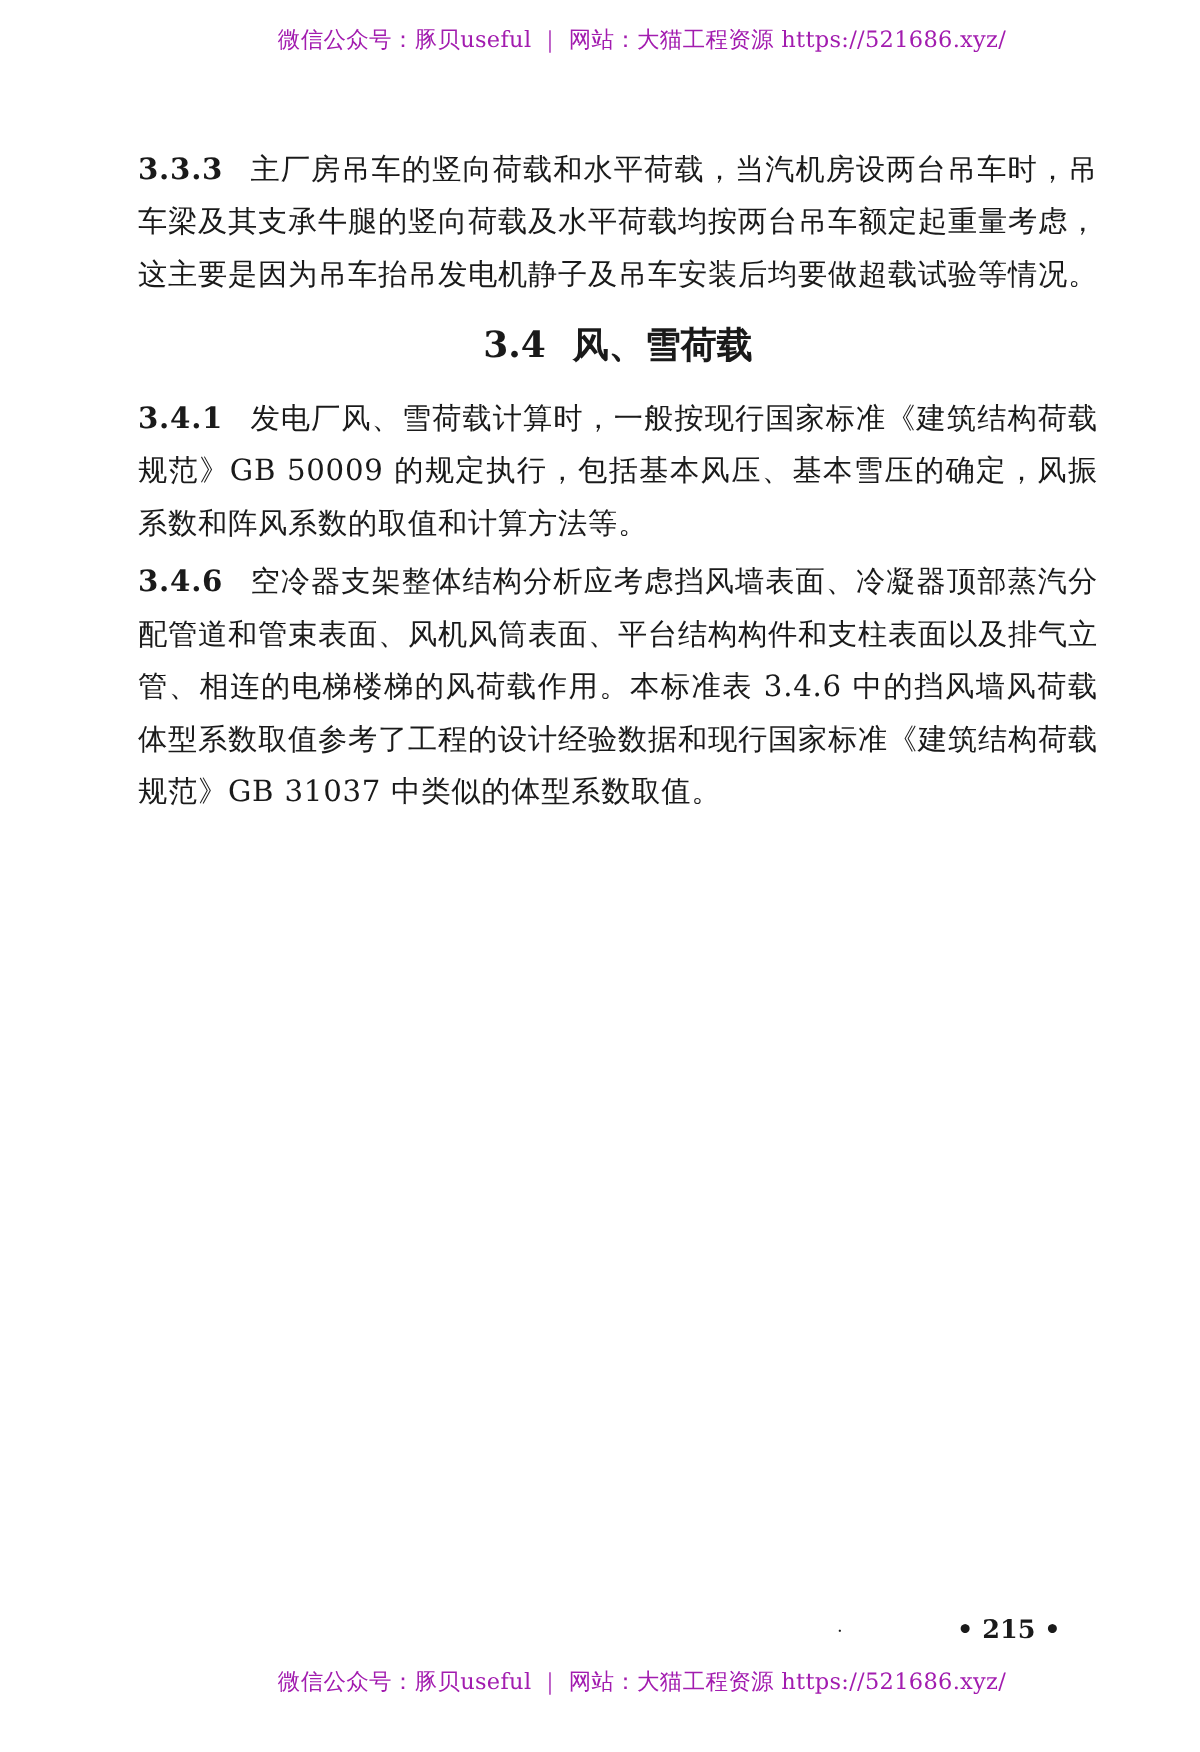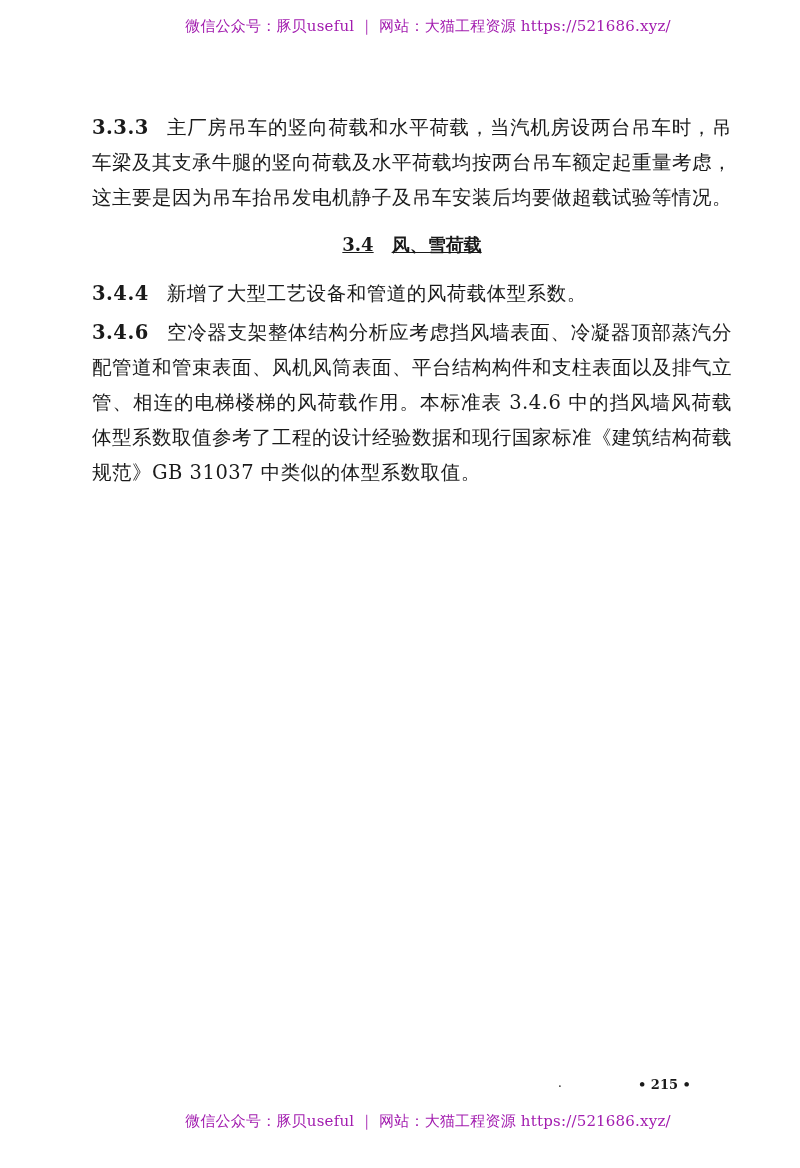--- a/index.html
+++ b/index.html
@@ -1,43 +1,43 @@
 <!DOCTYPE html>
 <html><head>
 <meta charset="utf-8">
 <style>
   html, body { margin: 0; padding: 0; background: #ffffff; }
   body { width: 800px; height: 1168px; position: relative; overflow: hidden; font-family: "DejaVu Serif", serif; color: #1a1a1a; }
   .watermark { position: absolute; left: 0; width: 800px; text-align: center; font-family: "DejaVu Serif", serif; font-size: 15px; color: #a21caf; letter-spacing: 0.2px; padding-left: 28px; }
   .watermark.top { top: 17px; }
   .watermark.bottom { top: 1112px; }
-  .content { position: absolute; left: 92px; top: 110px; width: 640px; }
+  .content { position: absolute; left: 92px; top: 95px; width: 640px; }
   .para { font-size: 19.5px; line-height: 35px; text-align: justify; margin: 0 0 4px 0; letter-spacing: 0.5px; }
   .num { font-weight: bold; margin-right: 18px; font-family: "DejaVu Serif", serif; }
-  .heading { text-align: center; font-size: 18px; font-weight: bold; margin: 12px 0 14px 0; line-height: 35px; text-decoration: underline; }
+  .heading { text-align: center; font-size: 24px; font-weight: bold; margin: 12px 0 14px 0; line-height: 35px; }
   .heading .hnum { margin-right: 18px; }
-  .pageno { position: absolute; top: 1077px; left: 638px; font-size: 13px; font-weight: bold; }
+  .pageno { position: absolute; top: 1077px; left: 638px; font-size: 17px; font-weight: bold; }
   .dot { position: absolute; top: 1080px; left: 558px; font-size: 12px; }
 </style>
 </head>
 <body>
 
 <div class="watermark top">微信公众号：豚贝useful ｜ 网站：大猫工程资源 https://521686.xyz/</div>
 
 <div class="content">
   <p class="para">
     <span class="num">3.3.3</span><span>主厂房吊车的竖向荷载和水平荷载，当汽机房设两台吊车时，吊车梁及其支承牛腿的竖向荷载及水平荷载均按两台吊车额定起重量考虑，这主要是因为吊车抬吊发电机静子及吊车安装后均要做超载试验等情况。</span>
   </p>
 
   <div class="heading">
     <span class="hnum">3.4</span><span>风、雪荷载</span>
   </div>
 
   <p class="para">
-    <span class="num">3.4.4</span><span>新增了大型工艺设备和管道的风荷载体型系数。</span>
+    <span class="num">3.4.1</span><span>发电厂风、雪荷载计算时，一般按现行国家标准《建筑结构荷载规范》GB 50009 的规定执行，包括基本风压、基本雪压的确定，风振系数和阵风系数的取值和计算方法等。</span>
   </p>
   <p class="para">
     <span class="num">3.4.6</span><span>空冷器支架整体结构分析应考虑挡风墙表面、冷凝器顶部蒸汽分配管道和管束表面、风机风筒表面、平台结构构件和支柱表面以及排气立管、相连的电梯楼梯的风荷载作用。本标准表 3.4.6 中的挡风墙风荷载体型系数取值参考了工程的设计经验数据和现行国家标准《建筑结构荷载规范》GB 31037 中类似的体型系数取值。</span>
   </p>
 </div>
 
 <span class="dot">·</span>
 <div class="pageno">• 215 •</div>
 
 <div class="watermark bottom">微信公众号：豚贝useful ｜ 网站：大猫工程资源 https://521686.xyz/</div>

